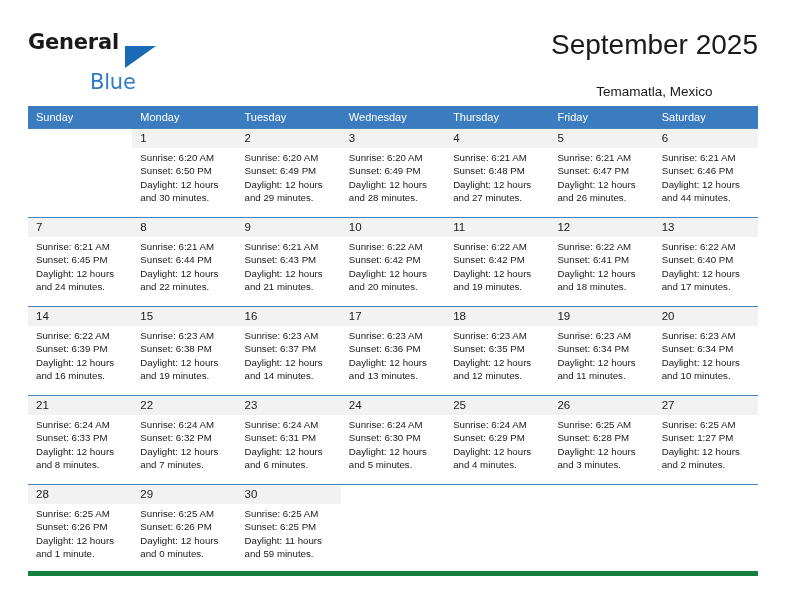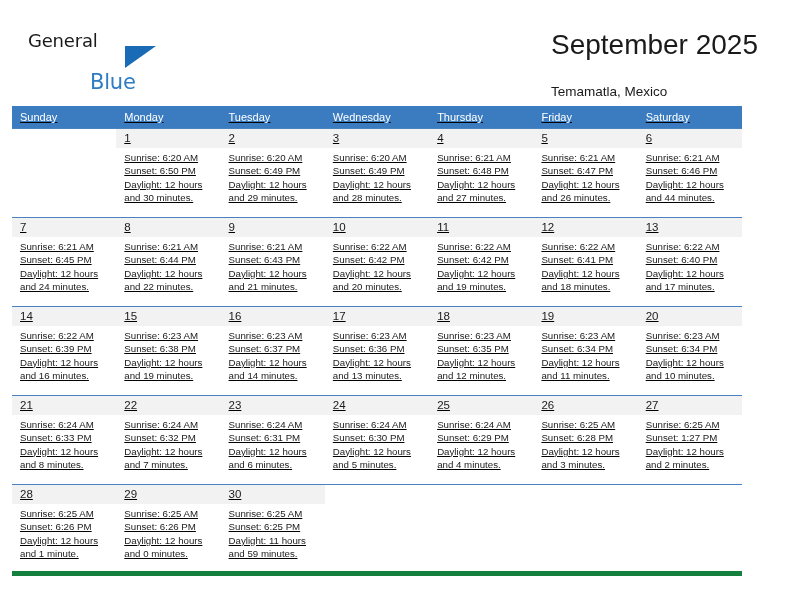--- a/index.html
+++ b/index.html
@@ -33,25 +33,25 @@
     position: absolute;
     left: 0;
     top: 2px;
     width: 140px;
     height: 58px;
   }
   .brand-general {
     position: absolute;
     left: 0;
     top: 0;
-    font-size: 18px;
+    font-size: 21px;
     letter-spacing: -0.2px;
     color: #1a1a1a;
     font-family: "DejaVu Sans", sans-serif;
-    font-weight: 400;
+    font-weight: 700;
   }
   .brand-blue {
     position: absolute;
     left: 62px;
     top: 40px;
     font-size: 21px;
     letter-spacing: -0.2px;
     color: #2e7dc4;
     font-family: "DejaVu Sans", sans-serif;
     font-weight: 400;
@@ -63,47 +63,46 @@
     width: 0;
     height: 0;
     border-left: 31px solid #1a6bb5;
     border-bottom: 22px solid transparent;
   }
 
   .title-block {
     position: absolute;
     right: 0;
     top: 0;
-    text-align: left;
+    text-align: center;
   }
   .cal-title {
     font-size: 28px;
     font-weight: 400;
     color: #1a1a1a;
     line-height: 34px;
     white-space: nowrap;
   }
   .cal-subtitle {
     font-size: 13.5px;
     font-weight: 400;
     color: #1a1a1a;
     line-height: 20px;
     margin-top: 20px;
     white-space: nowrap;
   }
 
   
   .calendar {
     position: absolute;
-    left: 12px;
+    left: 28px;
     top: 106px;
     width: 730px;
     border-collapse: collapse;
     table-layout: fixed;
-    text-decoration: underline;
   }
   .calendar th {
     background: #3b7cc0;
     color: #ffffff;
     font-size: 11px;
     font-weight: 400;
     text-align: left;
     padding: 5px 0 5px 8px;
     height: 19px;
     box-sizing: border-box;

